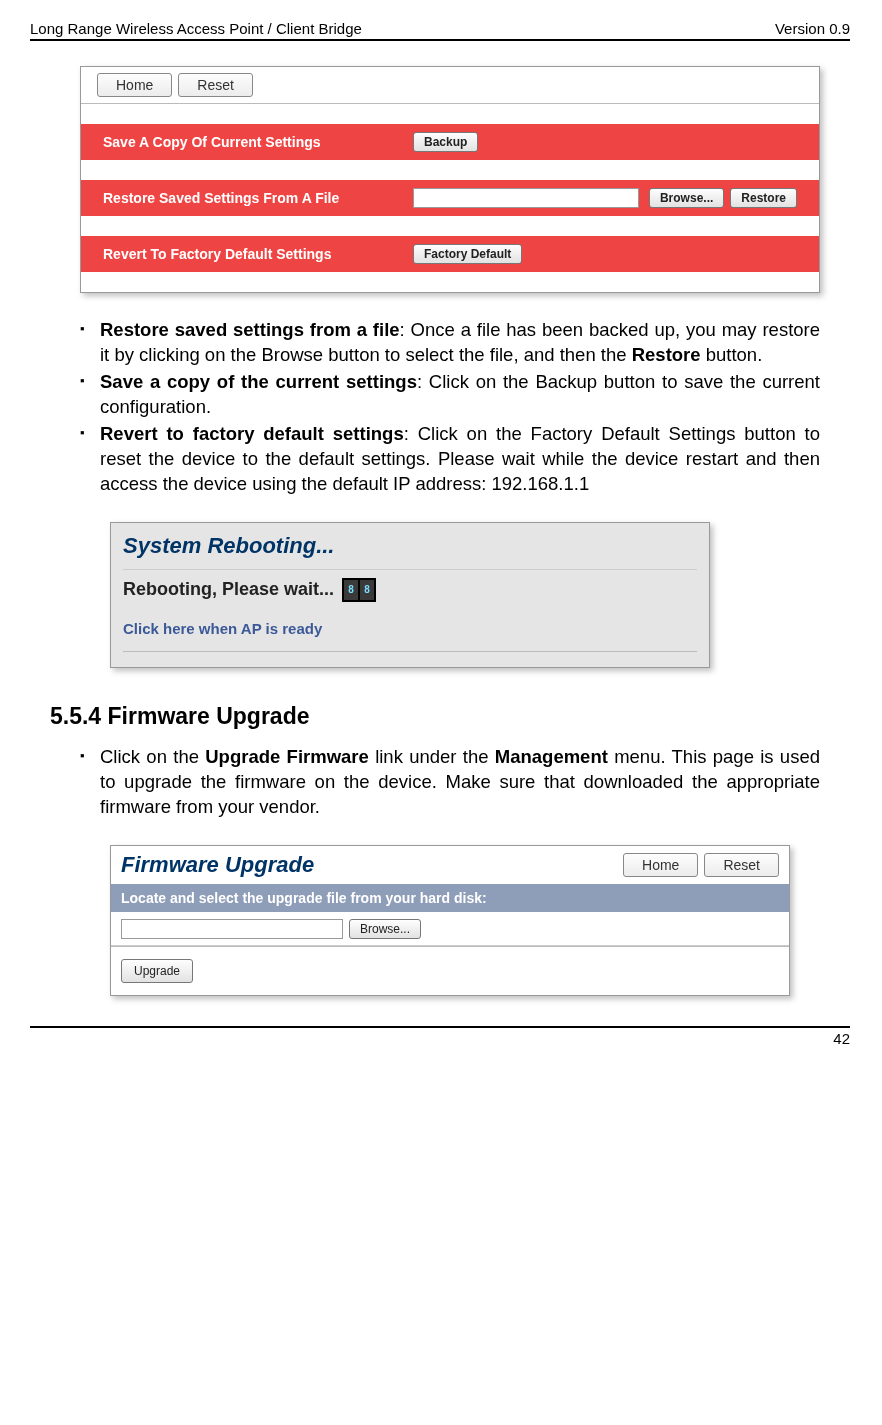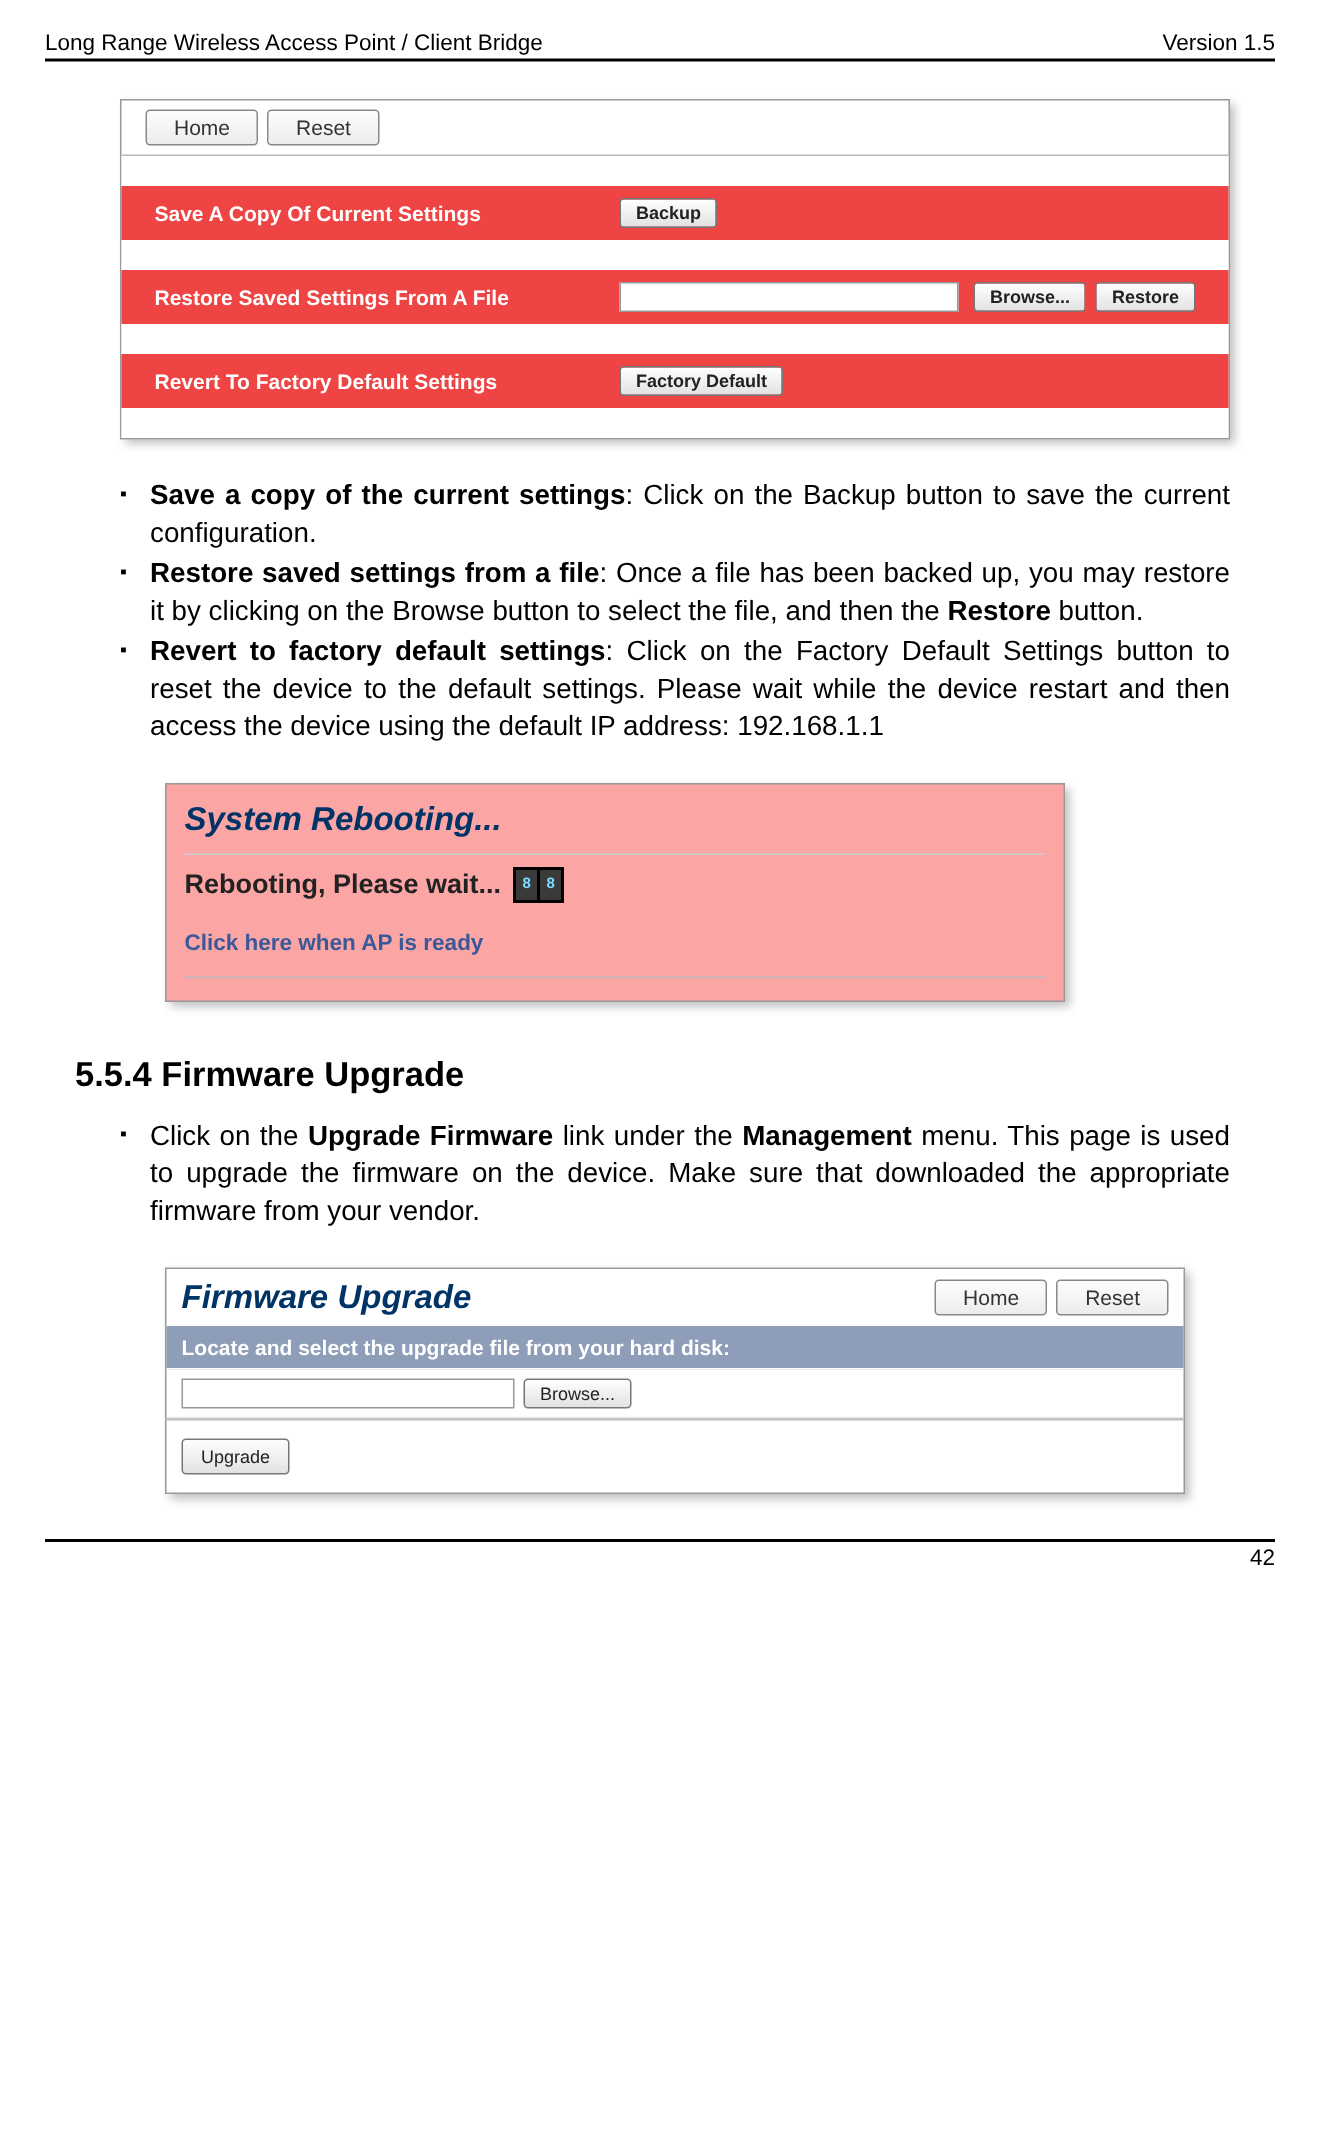--- a/index.html
+++ b/index.html
@@ -109,21 +109,21 @@
     left: 0;
     top: 2px;
     font-size: 13px;
   }
   .bold { font-weight: bold; }
   .reboot-panel {
     border: 1px solid #999;
     box-shadow: 3px 3px 6px rgba(0,0,0,0.25);
     margin: 10px 140px 35px 80px;
     padding: 10px 12px 15px 12px;
-    background: #fca5a5;
+    background: #e5e5e5;
   }
   .reboot-title {
     font-family: "Trebuchet MS", Arial, sans-serif;
     font-style: italic;
     font-weight: bold;
     font-size: 22px;
     color: #003366;
     margin-bottom: 10px;
   }
   .reboot-row {
@@ -195,21 +195,21 @@
     text-align: right;
     font-size: 15px;
   }
   .upgrade-row { padding: 12px 10px; }
 </style>
 </head>
 <body>
 
 <div class="top-header">
   <span>Long Range Wireless Access Point / Client Bridge</span>
-  <span>Version 1.5</span>
+  <span>Version 0.9</span>
 </div>
 
 <div class="panel">
   <div class="panel-title-row">
     <span class="btn-gray">Home</span>
     <span class="btn-gray">Reset</span>
   </div>
   <hr class="hr">
   <div class="spacer"></div>
   <div class="row-blue">
@@ -232,24 +232,24 @@
     <span class="left-label">Revert To Factory Default Settings</span>
     <span class="right-controls">
       <span class="small-btn">Factory Default</span>
     </span>
   </div>
   <div class="spacer"></div>
 </div>
 
 <ul class="content-list">
   <li>
+    <span class="bold">Restore saved settings from a file</span><span>: Once a file has been backed up, you may restore it by clicking on the Browse button to select the file, and then the </span><span class="bold">Restore</span><span> button.</span>
+  </li>
+  <li>
     <span class="bold">Save a copy of the current settings</span><span>: Click on the Backup button to save the current configuration.</span>
-  </li>
-  <li>
-    <span class="bold">Restore saved settings from a file</span><span>: Once a file has been backed up, you may restore it by clicking on the Browse button to select the file, and then the </span><span class="bold">Restore</span><span> button.</span>
   </li>
   <li>
     <span class="bold">Revert to factory default settings</span><span>: Click on the Factory Default Settings button to reset the device to the default settings. Please wait while the device restart and then access the device using the default IP address: 192.168.1.1</span>
   </li>
 </ul>
 
 <div class="reboot-panel">
   <div class="reboot-title">System Rebooting...</div>
   <div class="reboot-row">
     <span>Rebooting, Please wait...</span>

